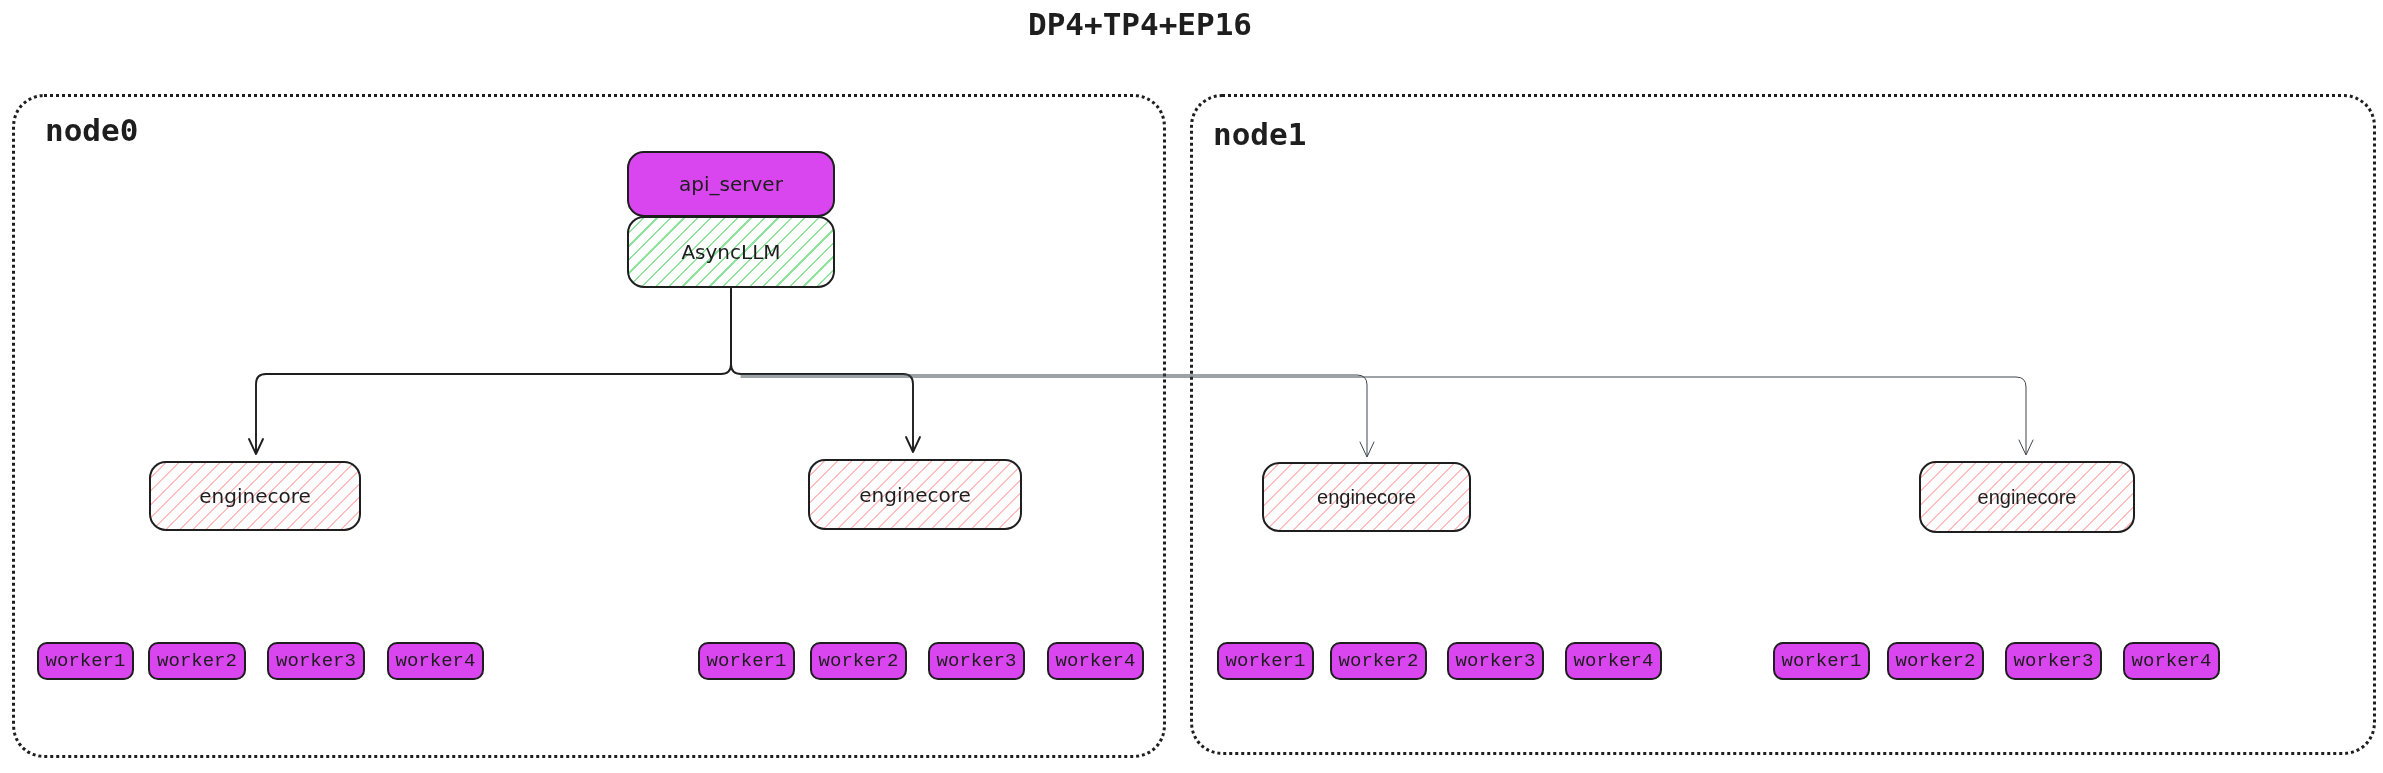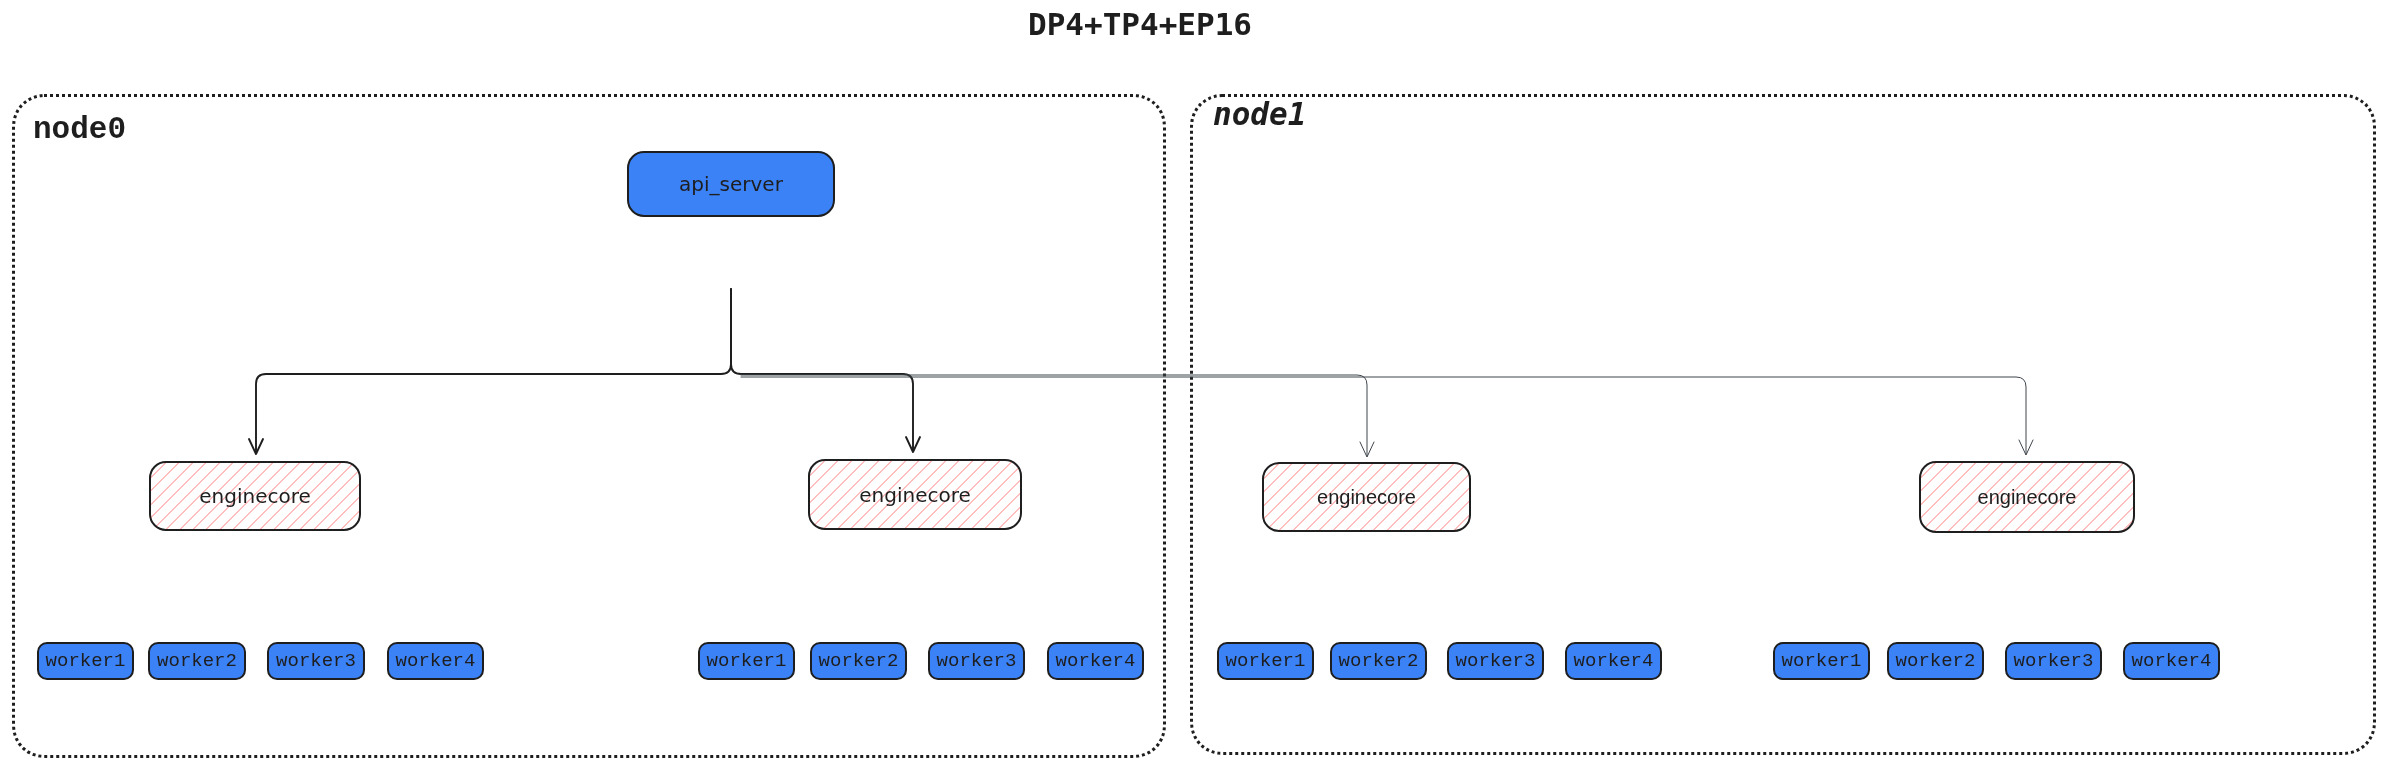--- a/index.html
+++ b/index.html
@@ -27,21 +27,21 @@
     background:transparent;
   }
   .node-label{
     position:absolute;
     font-size:31px;font-weight:700;
     white-space:nowrap;
   }
   .box{
     position:absolute;
     border:2.2px solid #1e1e1e;
-    background:#3b82f6;
+    background:#d946ef;
     display:flex;align-items:center;justify-content:center;
     font-size:20px;
     box-sizing:border-box;
     white-space:nowrap;
   }
   .big{border-radius:17px;}
   .worker{border-radius:10px;font-size:19px;font-family:Liberation Mono, monospace;}
   .hatch-green{
     background-color:#ffffff;
     background-image:repeating-linear-gradient(135deg,
@@ -60,41 +60,42 @@
   .wire-thin{stroke:#40464d;stroke-width:1;fill:none;stroke-linecap:round;stroke-linejoin:round;}
 </style>
 </head>
 <body>
 
 <div class="canvas">
 
   <div class="title f-mono">DP4+TP4+EP16</div>
 
   <div class="node" style="left:12px;top:94px;width:1148px;height:658px;"></div>
-  <div class="node-label f-mono" style="left:33px;top:112px;font-family:Liberation Mono, monospace;">node0</div>
+  <div class="node-label f-mono" style="left:45px;top:112px;">node0</div>
 
   <div class="node" style="left:1190px;top:94px;width:1180px;height:655px;"></div>
-  <div class="node-label f-mono" style="left:1213px;top:96px;font-style:italic;">node1</div>
+  <div class="node-label f-mono" style="left:1213px;top:116px;">node1</div>
 
   <svg class="wires" width="2383" height="773">
 
     <path class="wire-thick" d="M731 289 V364 Q731 374 721 374 H266 Q256 374 256 384 V453"></path>
     <path class="wire-thick" d="M249 439 L256 454 L263 439"></path>
 
     <path class="wire-thick" d="M731 289 V364 Q731 374 741 374 H903 Q913 374 913 384 V451"></path>
     <path class="wire-thick" d="M906 437 L913 452 L920 437"></path>
 
     <path class="wire-thin" d="M741 375 H1357 Q1367 375 1367 385 V456"></path>
     <path class="wire-thin" d="M1360 442 L1367 457 L1374 442"></path>
 
     <path class="wire-thin" d="M741 377 H2016 Q2026 377 2026 387 V454"></path>
     <path class="wire-thin" d="M2019 440 L2026 455 L2033 440"></path>
   </svg>
 
   <div class="box big f-round" style="left:627px;top:151px;width:208px;height:66px;z-index:2;">api_server</div>
+  <div class="box big f-round hatch-green" style="left:627px;top:216px;width:208px;height:72px;z-index:2;">AsyncLLM</div>
 
   <div class="box big f-round hatch-red" style="left:149px;top:461px;width:212px;height:70px;">enginecore</div>
   <div class="box big f-round hatch-red" style="left:808px;top:459px;width:214px;height:71px;">enginecore</div>
   <div class="box big f-plain hatch-red" style="left:1262px;top:462px;width:209px;height:70px;">enginecore</div>
   <div class="box big f-plain hatch-red" style="left:1919px;top:461px;width:216px;height:72px;">enginecore</div>
 
   <div class="box worker f-round" style="left:37px;top:642px;width:97px;height:38px;">worker1</div>
   <div class="box worker f-round" style="left:148px;top:642px;width:98px;height:38px;">worker2</div>
   <div class="box worker f-round" style="left:267px;top:642px;width:98px;height:38px;">worker3</div>
   <div class="box worker f-round" style="left:387px;top:642px;width:97px;height:38px;">worker4</div>

